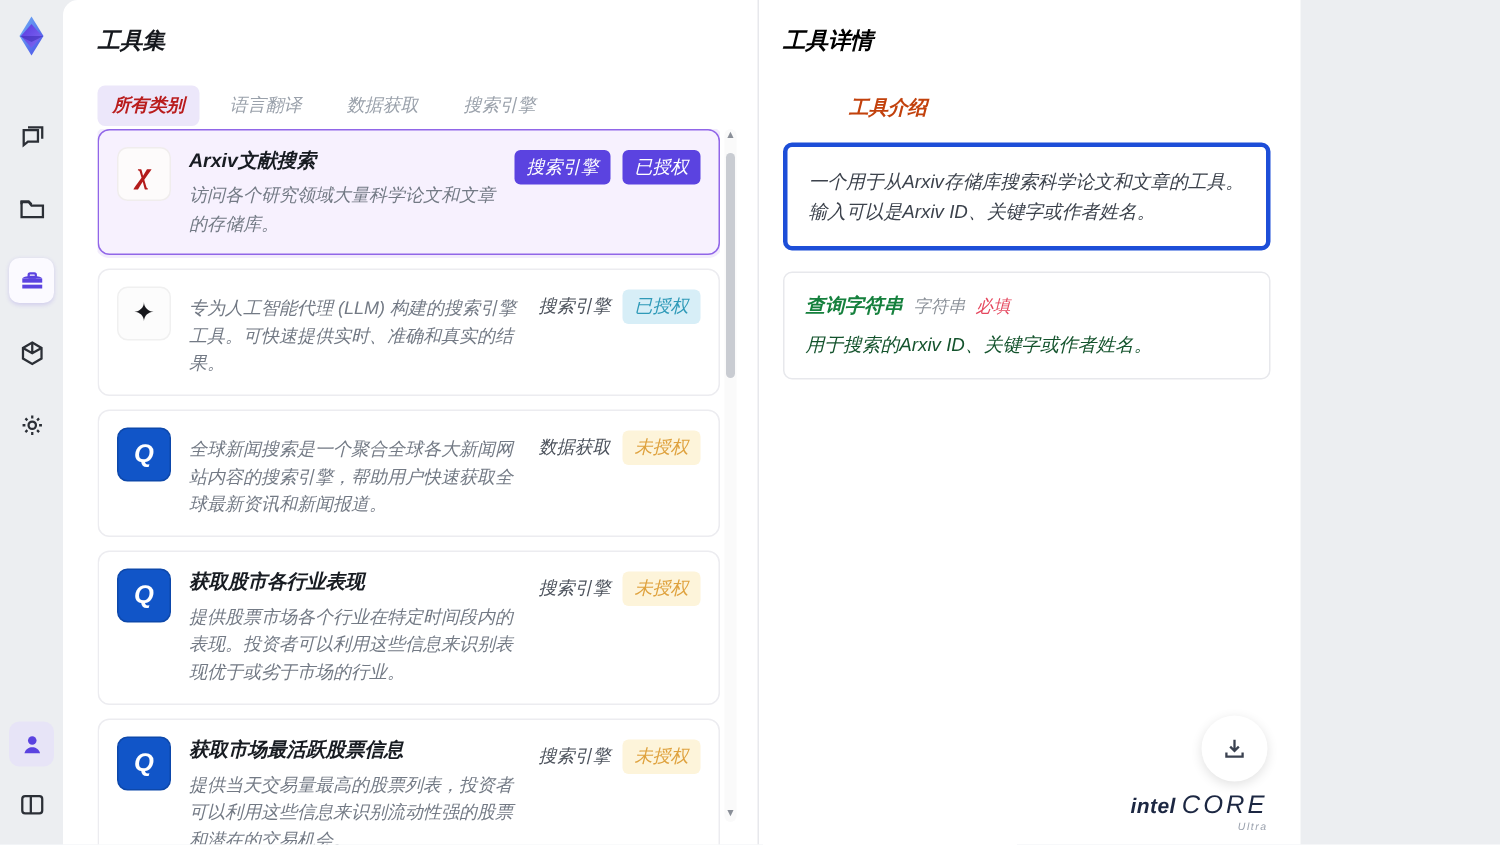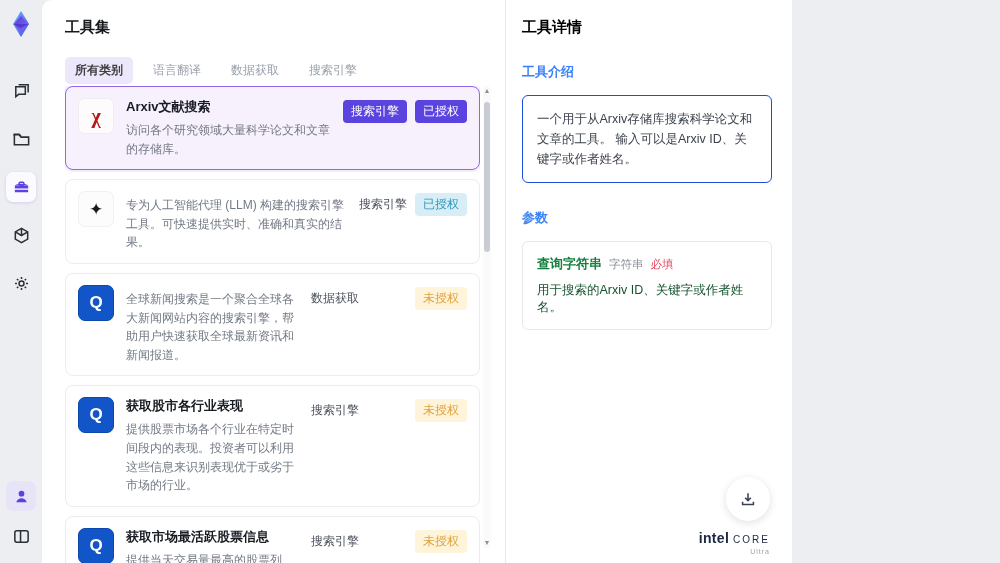--- a/index.html
+++ b/index.html
@@ -1,83 +1,83 @@
 <!DOCTYPE html>
 <html><head>
 <meta charset="utf-8">
 <style>
   * { margin:0; padding:0; box-sizing:border-box; }
   html,body { width:1000px; height:563px; overflow:hidden; }
   body { font-family:"Liberation Sans","DejaVu Sans",sans-serif; background:#eceef1; color:#1f2329; }
 
-  .app { position:relative; width:792px; height:563px; display:flex; }
+  .app { position:relative; width:867px; height:563px; display:flex;font-style:italic; }
 
   
   .rail { width:42px; height:563px; background:#eceef1; display:flex; flex-direction:column; align-items:center; flex-shrink:0; }
   .rail-logo { margin-top:10px; width:28px; height:28px; }
   .rail-icons { margin-top:38px; display:flex; flex-direction:column; gap:18px; align-items:center; }
   .rail-btn { width:30px; height:30px; display:flex; align-items:center; justify-content:center; border-radius:7px; cursor:pointer; }
   .rail-btn svg { width:19px; height:19px; stroke:#2b2f36; fill:none; stroke-width:1.6; }
   .rail-btn.active { background:#fbfaff; box-shadow:0 1px 3px rgba(90,60,220,.18); }
   .rail-btn.active svg { stroke:#5b43e0; fill:#5b43e0; }
   .rail-bottom { margin-top:auto; display:flex; flex-direction:column; gap:10px; align-items:center; padding-bottom:12px; }
   .rail-btn.user { background:#e7e4f7; }
   .rail-btn.user svg { stroke:#5b43e0; fill:#5b43e0; }
 
   
   .main { flex:1; height:563px; background:#ffffff; border-top-left-radius:10px; display:flex; }
   .list-panel { width:463px; position:relative; padding:18px 0 0 23px; }
   .page-title { font-size:15px; font-weight:bold; color:#15181d; }
   .tabs { display:flex; gap:10px; margin-top:20px; }
   .tab { font-size:12px; color:#9aa1ab; padding:5px 10px; border-radius:5px; cursor:pointer; white-space:nowrap; }
-  .tab.active { background:#ece7fa; color:#404040; font-weight:bold; }
+  .tab.active { background:#ece7fa; color:#b91c1c; font-weight:bold; }
 
   .tool-list { position:absolute; top:86px; left:23px; width:415px; height:477px; overflow:hidden; display:flex; flex-direction:column; gap:9px; }
   .tool-card { background:#fff; border:1px solid #ececf0; border-radius:8px; padding:11px 12px; display:flex; gap:12px; cursor:pointer; flex-shrink:0; }
   .tool-card.selected { background:#f7f1fe; border:1.5px solid #9166e8; box-shadow:0 0 0 2px rgba(145,102,232,.12); }
   .tool-icon { width:36px; height:36px; border-radius:7px; flex-shrink:0; display:flex; align-items:center; justify-content:center; font-weight:bold; }
   .tool-icon.arxiv { background:#fdfbfb; border:1px solid #f0eded; color:#b31b1b; font-size:20px; font-family:"Liberation Serif",serif; }
   .tool-icon.tavily { background:#fcfcfc; border:1px solid #f0f0f0; color:#17181c; font-size:17px; }
   .tool-icon.blueq { background:#1155c8; color:#fff; font-size:17px; border:1px solid #0d48ab; }
   .tool-body { flex:1; min-width:0; }
   .tool-name { font-size:13px; font-weight:bold; color:#181c22; }
   .tool-desc { font-size:12px; color:#737a85; line-height:1.55; margin-top:5px; max-width:235px; }
   .tool-side { display:flex; gap:8px; align-items:flex-start; padding-top:2px; flex-shrink:0; }
   .cat-text { font-size:12px; color:#4c525c; padding:3px 0; white-space:nowrap; }
   .badge { font-size:12px; padding:3px 8px; border-radius:4px; white-space:nowrap; }
   .badge.solid { background:#5b43e0; color:#ffffff; }
   .badge.blue { background:#d7eef7; color:#2f9ab8; }
-  .badge.yellow { background:#fdf4da; color:#dfa23e;margin-left:48px; }
+  .badge.yellow { background:#fdf4da; color:#dfa23e; }
 
   
   .scrollbar { position:absolute; top:86px; right:14px; width:8px; height:462px; background:#fafafa; border-radius:4px; }
   .sb-arrow { position:absolute; left:0; width:8px; font-size:7px; color:#8a8f98; text-align:center; line-height:10px; }
   .sb-arrow.up { top:0; }
   .sb-arrow.down { bottom:0; }
   .sb-thumb { position:absolute; top:16px; left:1px; width:6px; height:150px; background:#c9ccd2; border-radius:3px; }
 
   
   .detail-panel { flex:1; border-left:1px solid #e7e8ec; padding:18px 20px 0 16px; }
   .detail-title { font-size:15px; font-weight:bold; color:#000000; }
-  .section-heading { font-size:13px; font-weight:bold; color:#3b82f6; margin-top:26px; }
-  .info-box { margin-top:14px; border:1px solid #1d4ed8; border-radius:6px; background:#fff; padding:13px 14px; font-size:12.5px; color:#3c424c; line-height:1.6; }
+  .section-heading { font-size:13px; font-weight:bold; color:#c2410c; margin-top:26px;margin-left:44px; }
+  .info-box { margin-top:14px; border:3px solid #1d4ed8; border-radius:6px; background:#fff; padding:13px 14px; font-size:12.5px; color:#3c424c; line-height:1.6; }
   .param-box { margin-top:14px; border:1px solid #e7e8ec; border-radius:6px; background:#fff; padding:13px 14px; }
   .param-head { display:flex; align-items:baseline; gap:7px; }
   .param-name { font-size:13px; font-weight:bold; color:#15803d; }
   .param-type { font-size:11.5px; color:#8a9098; }
   .param-required { font-size:11.5px; color:#e5485f; }
   .param-desc { font-size:12.5px; color:#14532d; margin-top:9px; }
 
   
   .download-fab { position:absolute; right:22px; bottom:42px; width:44px; height:44px; border-radius:50%; background:#ffffff; box-shadow:0 2px 8px rgba(0,0,0,.12); display:flex; align-items:center; justify-content:center; cursor:pointer; }
   .download-fab svg { width:18px; height:18px; stroke:#3a4150; fill:none; stroke-width:1.7; }
   .intel-brand { position:absolute; right:22px; bottom:8px; text-align:right; color:#1c2742; line-height:1; }
   .intel-row { display:flex; align-items:baseline; gap:4px; justify-content:flex-start; }
   .intel-word { font-size:14px; font-weight:bold; letter-spacing:.3px; }
-  .core-word { font-size:10px; letter-spacing:2px; font-weight:normal; }
+  .core-word { font-size:17px; letter-spacing:2px; font-weight:normal; }
   .ultra-word { font-size:7px; letter-spacing:1px; color:#9aa1ad; margin-top:3px; }
 </style>
 </head>
 <body>
 
 <div class="app">
 
   <div class="rail">
     <svg class="rail-logo" viewBox="0 0 28 28">
       <defs>
@@ -226,21 +226,20 @@
         <div class="sb-arrow down">▼</div>
       </div>
     </div>
 
     <div class="detail-panel">
       <div class="detail-title">工具详情</div>
 
       <div class="section-heading">工具介绍</div>
       <div class="info-box">一个用于从Arxiv存储库搜索科学论文和文章的工具。 输入可以是Arxiv ID、关键字或作者姓名。</div>
 
-      <div class="section-heading">参数</div>
       <div class="param-box">
         <div class="param-head">
           <span class="param-name">查询字符串</span>
           <span class="param-type">字符串</span>
           <span class="param-required">必填</span>
         </div>
         <div class="param-desc">用于搜索的Arxiv ID、关键字或作者姓名。</div>
       </div>
     </div>
 

